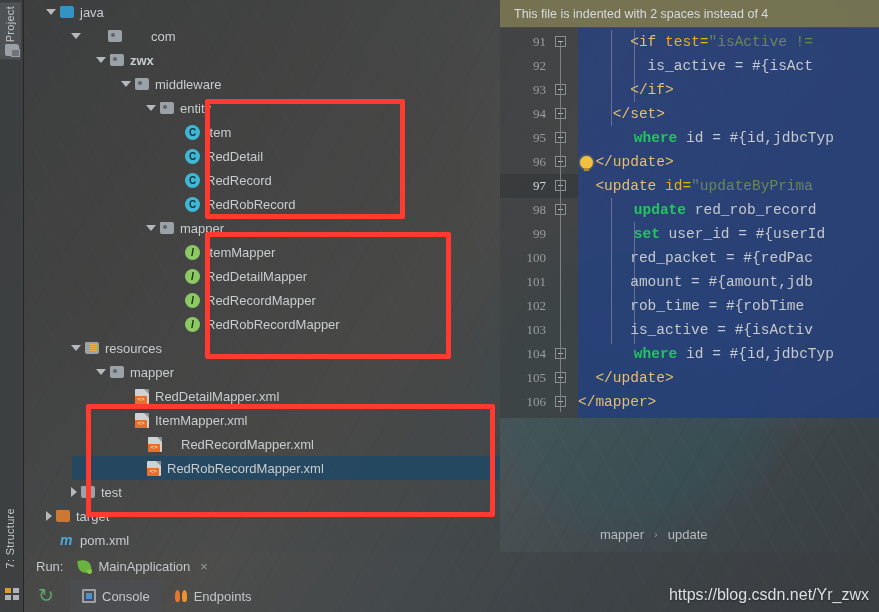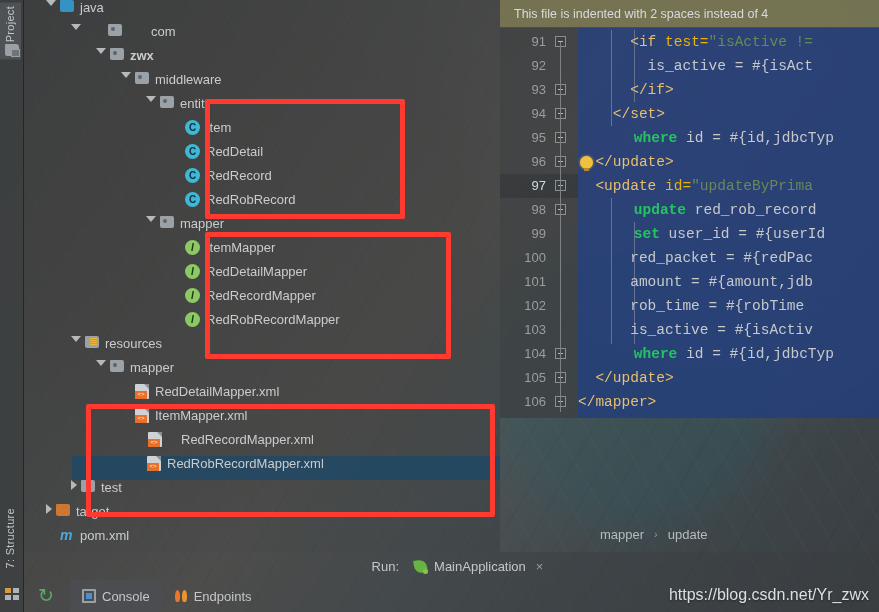--- a/index.html
+++ b/index.html
@@ -51,21 +51,21 @@
   .strip-icon.struct i:nth-child(2){ right:0; top:0; }
   .strip-icon.struct i:nth-child(3){ left:0; bottom:0; }
   .strip-icon.struct i:nth-child(4){ right:0; bottom:0; }
 
   
   .tree-panel {
     position:absolute; left:24px; top:0; width:476px; height:552px;
     background:rgba(60,63,65,0.52); overflow:hidden; z-index:4;
   }
   .row {
-    position:relative; height:24px; display:flex; 
+    position:relative; height:24px; display:flex; align-items:center;
     font-size:13px; color:#c9ccce; white-space:nowrap;
   }
   .row.selected { background:rgba(31,72,102,0.82); }
   .arrow {
     width:0; height:0; margin-right:4px; flex:0 0 auto;
   }
   .arrow.down { border-left:5px solid transparent; border-right:5px solid transparent; border-top:6px solid #b6b9bb; }
   .arrow.right { border-top:5px solid transparent; border-bottom:5px solid transparent; border-left:6px solid #b6b9bb; }
   .arrow.none { width:10px; }
 
@@ -98,21 +98,21 @@
     position:absolute; left:500px; top:0; width:379px; height:552px; z-index:4; overflow:hidden;
   }
   .notif {
     height:28px; background:rgba(122,120,81,0.86); color:#d8dade;
     font-size:12.5px; display:flex; align-items:center; padding-left:14px;
     border-bottom:1px solid rgba(40,42,44,0.5);
   }
   .code-wrap { position:relative; height:390px; display:flex; background:rgba(60,63,65,0.55); }
   .gutter {
     width:78px; flex:0 0 auto; position:relative;
-    font-family:Liberation Sans, sans-serif; font-size:13px; color:#9a9ea1;
+    font-family:Liberation Serif, serif; font-size:13px; color:#9a9ea1;
     text-align:right; padding-top:2px; background:rgba(60,63,65,0.45);
   }
   .gutter .gl { height:24px; line-height:24px; padding-right:32px; }
   .gutter .gl.cur { color:#d4d6d8; background:rgba(50,53,55,0.55); }
   .fold {
     position:absolute; right:12px; width:11px; height:11px;
     border:1px solid #8b8f92; background:rgba(60,63,65,0.6);
   }
   .fold:after{ content:""; position:absolute; left:2px; top:4px; width:5px; height:1px; background:#b7babc; }
   .foldline { position:absolute; right:17px; width:1px; background:#7d8184; }
@@ -138,21 +138,20 @@
     display:flex; align-items:center; gap:10px; padding-left:100px;
     font-size:13px; color:#b8bbbe; z-index:5;
   }
   .bc-sep { color:#8d9194; font-size:11px; }
 
   
   .runbar {
     position:absolute; left:24px; top:552px; width:855px; height:28px; z-index:5;
     display:flex; align-items:center; font-size:13px; color:#c4c7c9;
     background:rgba(60,63,65,0.45);
-    justify-content:center;
   }
   .runbar .run-label { margin-left:12px; margin-right:14px; }
   .leaf-icon { width:15px; height:15px; margin-right:6px; position:relative; }
   .leaf-icon:before{ content:""; position:absolute; inset:1px; background:#69b341;
                      border-radius:0 60% 0 60%; transform:rotate(-8deg); }
   .leaf-icon:after{ content:""; position:absolute; right:0; bottom:0; width:5px; height:5px;
                     background:#8bc34a; border-radius:50%; }
   .close-x { margin-left:10px; color:#9a9ea1; font-size:13px; }
 
   .tabbar {

